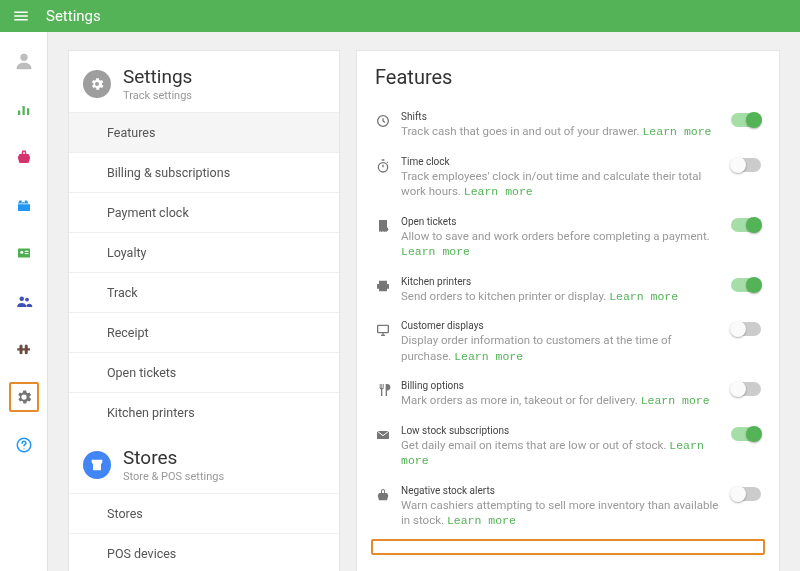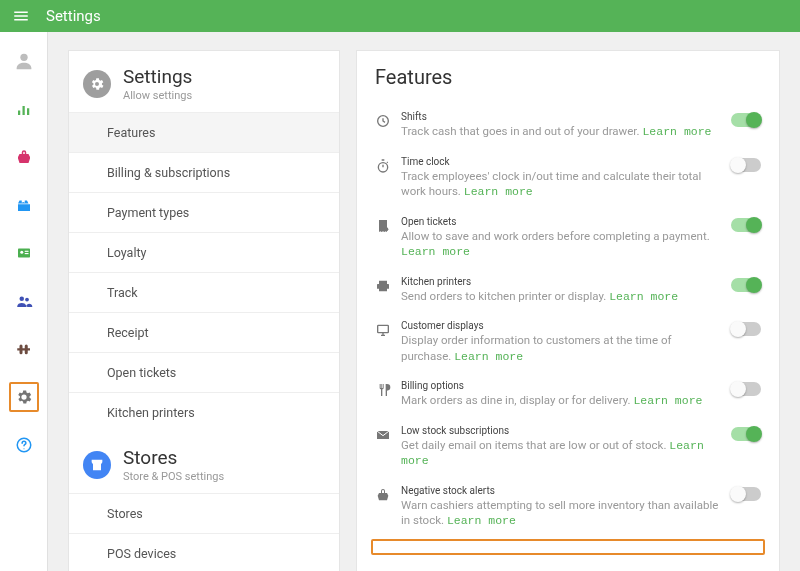--- a/index.html
+++ b/index.html
@@ -110,26 +110,26 @@
   <div class="content">
     <div class="panel sidepanel">
       <div class="secthead">
         <div class="icn">
             <svg width="16" height="16" viewBox="0 0 24 24" fill="#fff">
               <path d="M19.4 13a7.5 7.5 0 000-2l2.1-1.6-2-3.4-2.5 1a7.5 7.5 0 00-1.7-1l-.4-2.6h-4l-.4 2.6a7.5 7.5 0 00-1.7 1l-2.5-1-2 3.4L6.6 11a7.5 7.5 0 000 2l-2.1 1.6 2 3.4 2.5-1a7.5 7.5 0 001.7 1l.4 2.6h4l.4-2.6a7.5 7.5 0 001.7-1l2.5 1 2-3.4zM12 15a3 3 0 113-3 3 3 0 01-3 3z"></path>
             </svg>
           </div>
         <div>
           <h2>Settings</h2>
-          <div class="sub">Allow settings</div>
+          <div class="sub">Track settings</div>
         </div>
       </div>
       <div class="navitem active">Features</div>
       <div class="navitem">Billing &amp; subscriptions</div>
-      <div class="navitem">Payment types</div>
+      <div class="navitem">Payment clock</div>
       <div class="navitem">Loyalty</div>
       <div class="navitem">Track</div>
       <div class="navitem">Receipt</div>
       <div class="navitem">Open tickets</div>
       <div class="navitem">Kitchen printers</div>
 
       <div class="secthead">
         <div class="icn blue">
             <svg width="16" height="16" viewBox="0 0 24 24" fill="#fff">
               <path d="M4 4h16v4l-2 3v9H6v-9L4 8zM9 14h6v6H9z"></path>
@@ -227,21 +227,21 @@
             </div>
           </div>
           <div class="feat">
             <div class="ficon">
               <svg width="16" height="16" viewBox="0 0 24 24" fill="#777">
                 <path d="M7 3v6a2 2 0 002 2v10h2V11a2 2 0 002-2V3h-1.5v6h-1V3h-1v6h-1V3zM16 3v18h2v-8a3 3 0 000-10z"></path>
               </svg>
             </div>
             <div class="fbody">
               <div class="ftitle">Billing options</div>
-              <div class="fdesc"><span>Mark orders as dine in, display or for delivery.</span> <span class="learn">Learn more</span></div>
+              <div class="fdesc"><span>Mark orders as more in, takeout or for delivery.</span> <span class="learn">Learn more</span></div>
             </div>
             <div class="switch ">
               <div class="track"></div>
               <div class="thumb"></div>
             </div>
           </div>
           <div class="feat">
             <div class="ficon">
               <svg width="16" height="16" viewBox="0 0 24 24" fill="#777">
                 <path d="M3 6h18v12H3z"></path>

